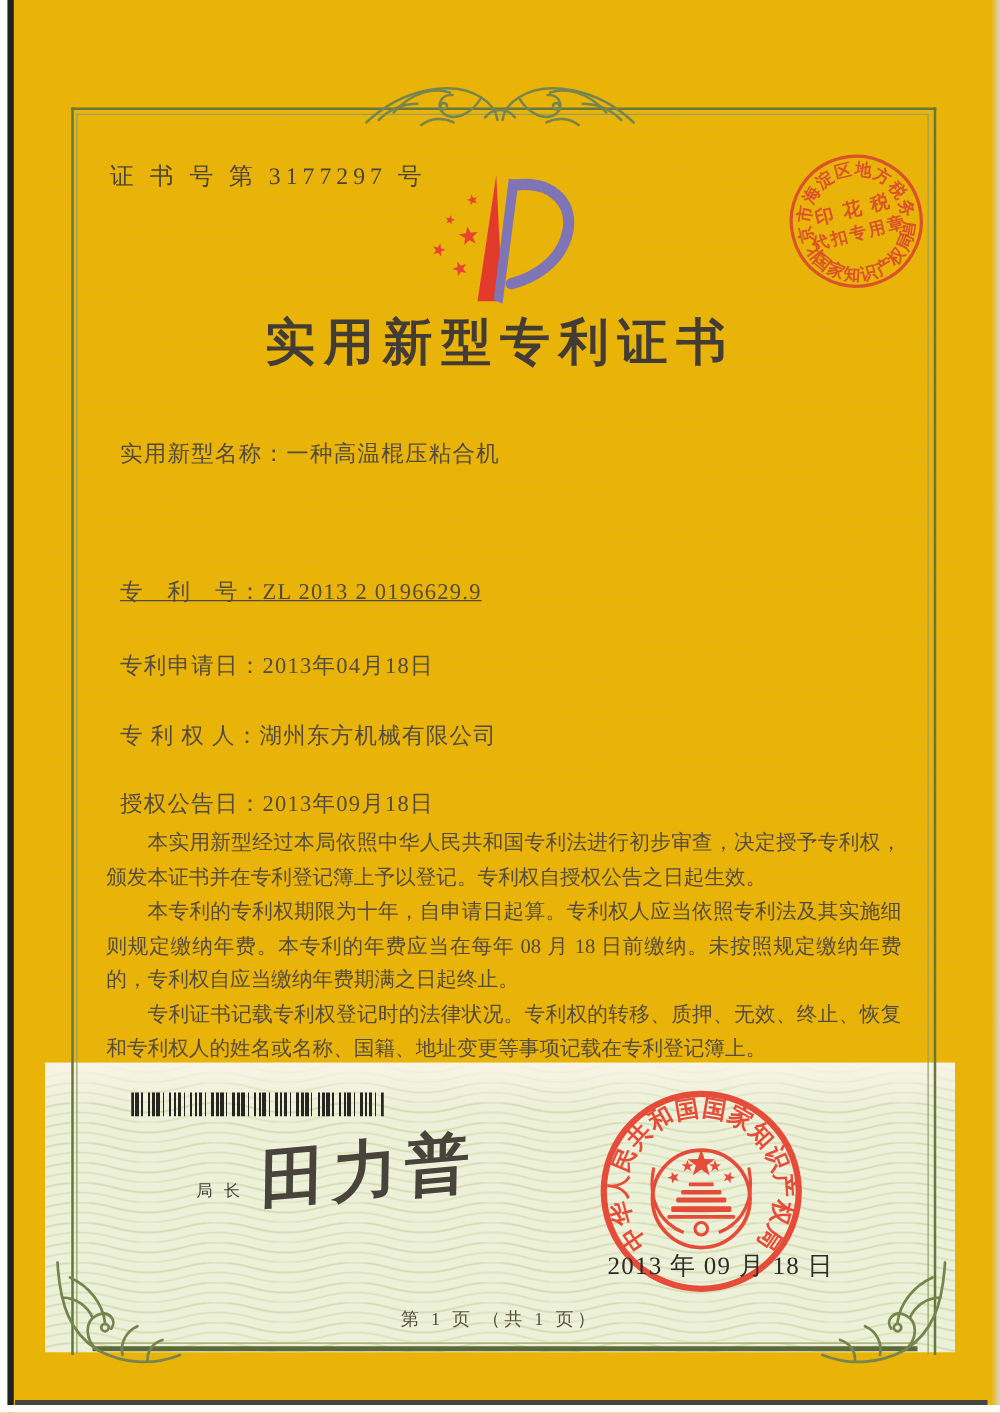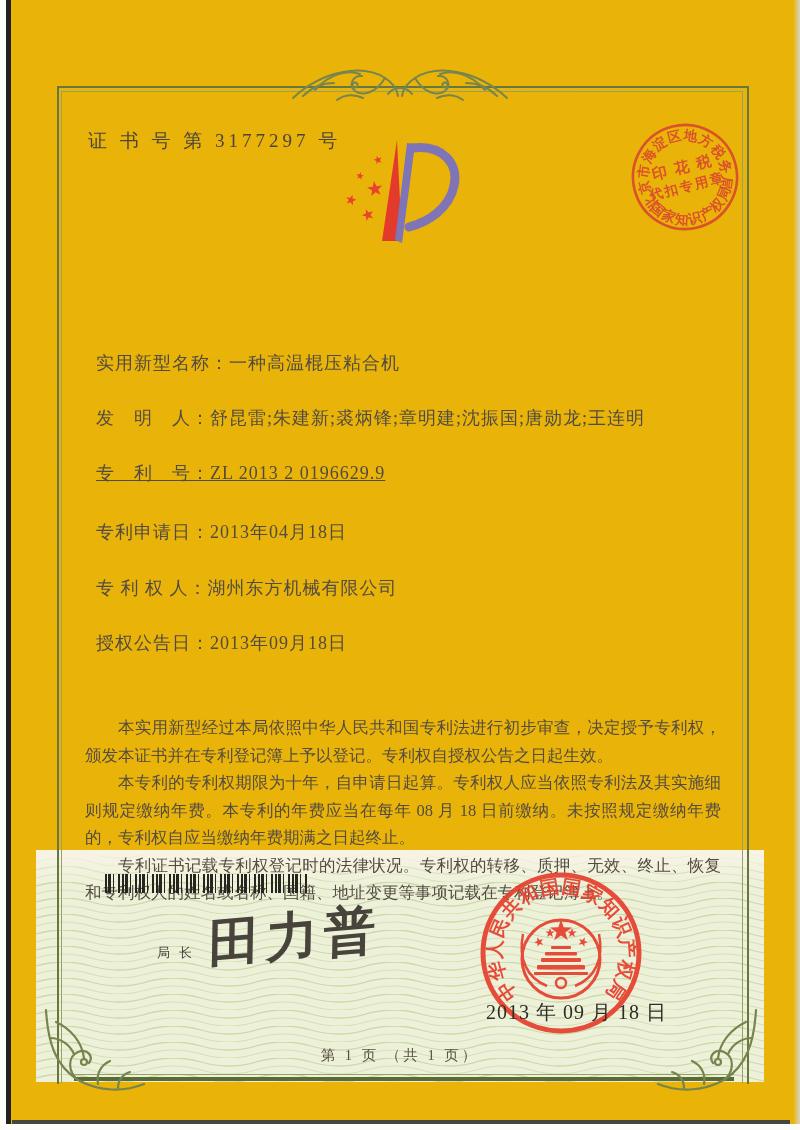--- a/index.html
+++ b/index.html
@@ -22,21 +22,21 @@
   .frame-inner{position:absolute;left:61px;top:91px;width:680px;height:991px;
     border-top:1px solid #95a267;border-left:1px solid #95a267;border-right:1px solid #95a267;z-index:1;}
   .bottom-rule-light{position:absolute;left:74px;top:1074px;width:660px;height:1px;background:#95a267;z-index:2;}
   .bottom-rule{position:absolute;left:74px;top:1077px;width:660px;height:4px;background:#5c6b36;z-index:2;}
   .orn{position:absolute;z-index:2;}
   
   .cert-number{position:absolute;left:88px;top:128px;font-size:19px;letter-spacing:4px;color:#4a443c;z-index:3;}
   .page-title{position:absolute;left:0;right:0;top:246px;margin:0;text-align:center;font-size:40px;
     font-weight:600;letter-spacing:7px;color:#423c35;z-index:3;}
   .field-row{position:absolute;left:96px;font-size:18px;letter-spacing:1px;color:#524b42;z-index:3;white-space:nowrap;}
-  .paragraphs{position:absolute;left:85px;top:714px;width:636px;z-index:3;}
+  .paragraphs{position:absolute;left:85px;top:660px;width:636px;z-index:3;}
   .paragraphs p{margin:0;text-indent:2em;font-size:16.5px;line-height:27.5px;color:#544c40;text-align:justify;}
   .barcode{position:absolute;left:105px;top:874px;width:202px;height:19px;z-index:3;
     background:repeating-linear-gradient(90deg,#26251f 0 2px,rgba(0,0,0,0) 2px 3px,#26251f 3px 6px,rgba(0,0,0,0) 6px 8px,#26251f 8px 9px,rgba(0,0,0,0) 9px 13px,#26251f 13px 15px,rgba(0,0,0,0) 15px 17px);}
   .director-label{position:absolute;left:157px;top:944px;font-size:13px;letter-spacing:9px;color:#46413a;z-index:3;}
   .signature{position:absolute;left:208px;top:902px;font-size:52px;font-weight:700;color:#48433b;
     transform:rotate(-5deg) skewX(-6deg);letter-spacing:6px;z-index:3;font-family:"Liberation Serif","DejaVu Serif",serif;}
   .stamp-tax{position:absolute;left:600px;top:92px;transform:rotate(-14deg);z-index:3;opacity:.9;}
   .logo{position:absolute;left:330px;top:131px;z-index:3;}
   .seal{position:absolute;left:471px;top:862px;z-index:3;opacity:.93;}
   .issue-date{position:absolute;left:486px;top:999px;font-size:20px;letter-spacing:1px;color:#2f2b26;z-index:4;white-space:nowrap;}
@@ -147,26 +147,24 @@
       <use href="#star5" transform="translate(21,69) scale(0.55) rotate(15)"></use>
       <use href="#star5" transform="translate(38,84) scale(0.62) rotate(-20)"></use>
     </g>
     <polygon points="67,9 52,110 72,110" fill="#e23b2c"></polygon>
     <g>
       <polygon points="77,12 85,13 72,112 65,109" fill="#7f74b5"></polygon>
       <path d="M82,17 C114,13 129,34 124,55 C119,78 98,91 79,96" fill="none" stroke="#7f74b5" stroke-width="9" stroke-linecap="round"></path>
     </g>
   </svg>
 
+  <h1 class="page-title">实用新型专利证书</h1>
 
   <div class="field-row" style="top:351px;">
     <span>实用新型名称：</span><span>一种高温棍压粘合机</span>
-  </div>
-  <div class="field-row" style="top:406px;">
-    <span>发　明　人：</span><span>舒昆雷;朱建新;裘炳锋;章明建;沈振国;唐勋龙;王连明</span>
   </div>
   <div class="field-row" style="top:461px;text-decoration:underline;">
     <span>专　利　号：</span><span>ZL 2013 2 0196629.9</span>
   </div>
   <div class="field-row" style="top:520px;text-align:center;">
     <span>专利申请日：</span><span>2013年04月18日</span>
   </div>
   <div class="field-row" style="top:576px;">
     <span>专 利 权 人：</span><span>湖州东方机械有限公司</span>
   </div>

